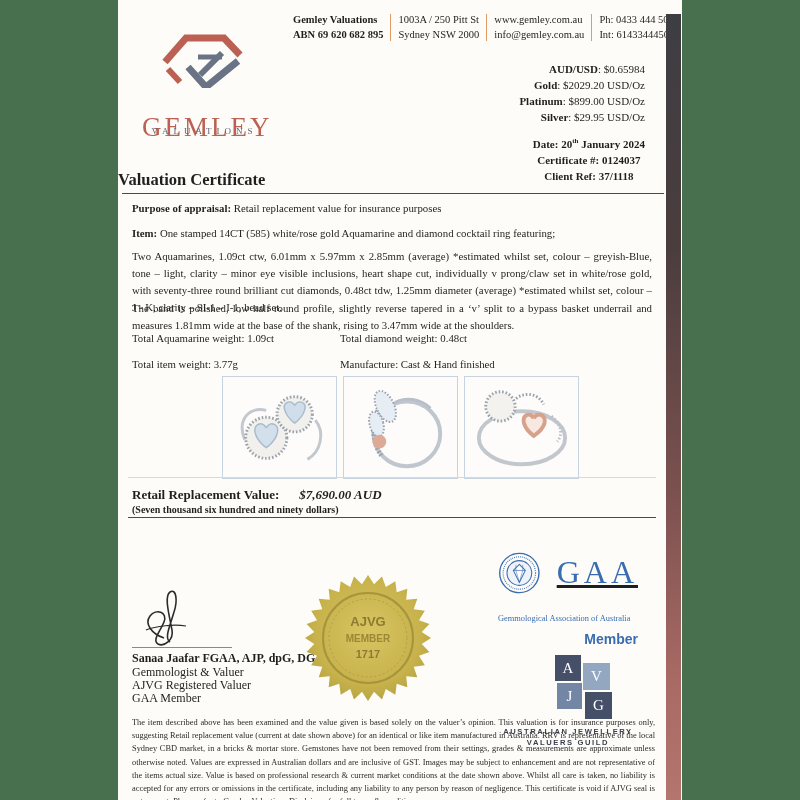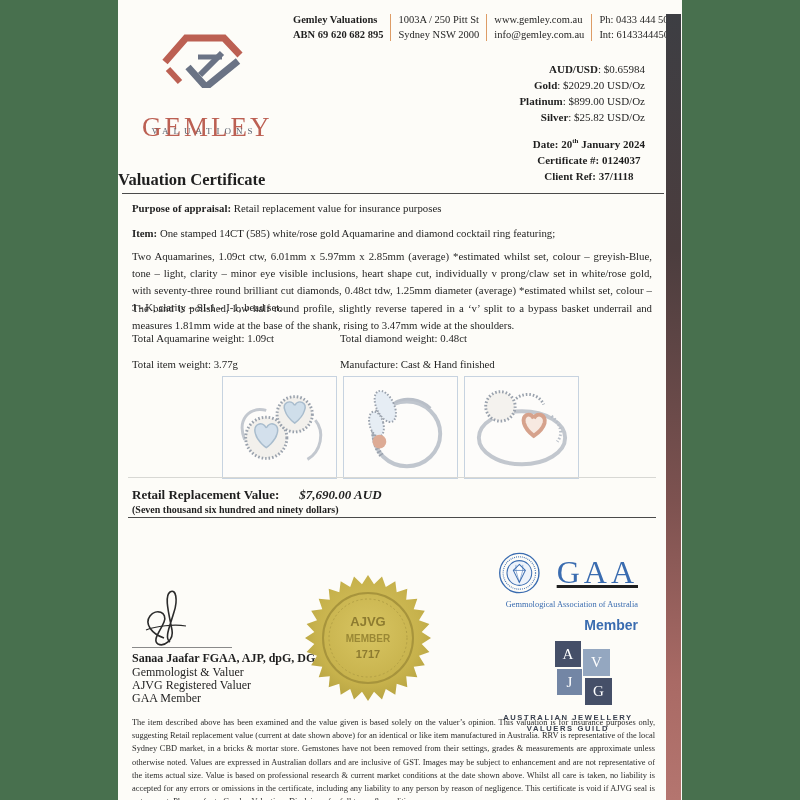--- a/index.html
+++ b/index.html
@@ -48,21 +48,21 @@
   .sig-rule { left:14px; top:647px; width:100px; border-top:1px solid #8a8a8a; }
   .sig-name { left:14px; top:651px; font-size:12px; font-weight:bold; }
   .sig-role { left:14px; font-size:12px; line-height:13.5px; }
   .sig-r1 { top:666px; } .sig-r2 { top:679px; } .sig-r3 { top:692px; }
   
   .seal { left:186px; top:574px; width:128px; height:128px; }
   
   .gaa { left:380px; top:548px; width:140px; }
   .gaa-row { display:flex; align-items:flex-start; gap:16px;text-decoration:underline; }
   .gaa-acronym { font-size:32px; letter-spacing:4px; color:#3a6cb0; line-height:48px; }
-  .gaa-caption { margin-top:2px; width:140px; text-align:right; font-size:8.4px; color:#3a6cb0; }
+  .gaa-caption { margin-top:16px; width:140px; text-align:left; font-size:8.4px; color:#3a6cb0; }
   .member { margin-top:8px; text-align:right; font-family:"Liberation Sans",sans-serif; font-size:14px; font-weight:bold; color:#3a6cb0; }
   .avjg { position:relative; margin:6px 0 0 57px; width:58px; height:67px; font-family:"Liberation Serif",serif; }
   .avjg div { position:absolute; color:#fff; font-size:15px; display:flex; align-items:center; justify-content:center; }
   .sq-a { left:0;  top:2px;  width:26px; height:26px; background:#454f68; }
   .sq-v { left:28px; top:10px; width:27px; height:27px; background:#94a7c0; }
   .sq-j { left:2px; top:30px; width:25px; height:26px; background:#7386a5; }
   .sq-g { left:30px; top:39px; width:27px; height:27px; background:#454f68; }
   .avjg-caption { margin-top:6px; width:140px; text-align:center; font-family:"Liberation Sans",sans-serif;
     font-size:7.6px; font-weight:bold; letter-spacing:1.6px; color:#39404f; line-height:11px; }
   
@@ -102,21 +102,21 @@
     <div class="col">
       <div>Ph: 0433 444 505</div>
       <div>Int: 61433444505</div>
     </div>
   </div>
 
   <div class="abs rates">
     <div><span class="b">AUD/USD</span><span>: $0.65984</span></div>
     <div><span class="b">Gold</span><span>: $2029.20 USD/Oz</span></div>
     <div><span class="b">Platinum</span><span>: $899.00 USD/Oz</span></div>
-    <div><span class="b">Silver</span><span>: $25.82 USD/Oz</span></div>
+    <div><span class="b">Silver</span><span>: $29.95 USD/Oz</span></div>
   </div>
 
   <div class="abs meta">
     <div>
       <span>Date:</span> <span>20</span><sup>th</sup> <span>January 2024</span>
     </div>
     <div>
       <span>Certificate #:</span> <span>0124037</span>
     </div>
     <div>

